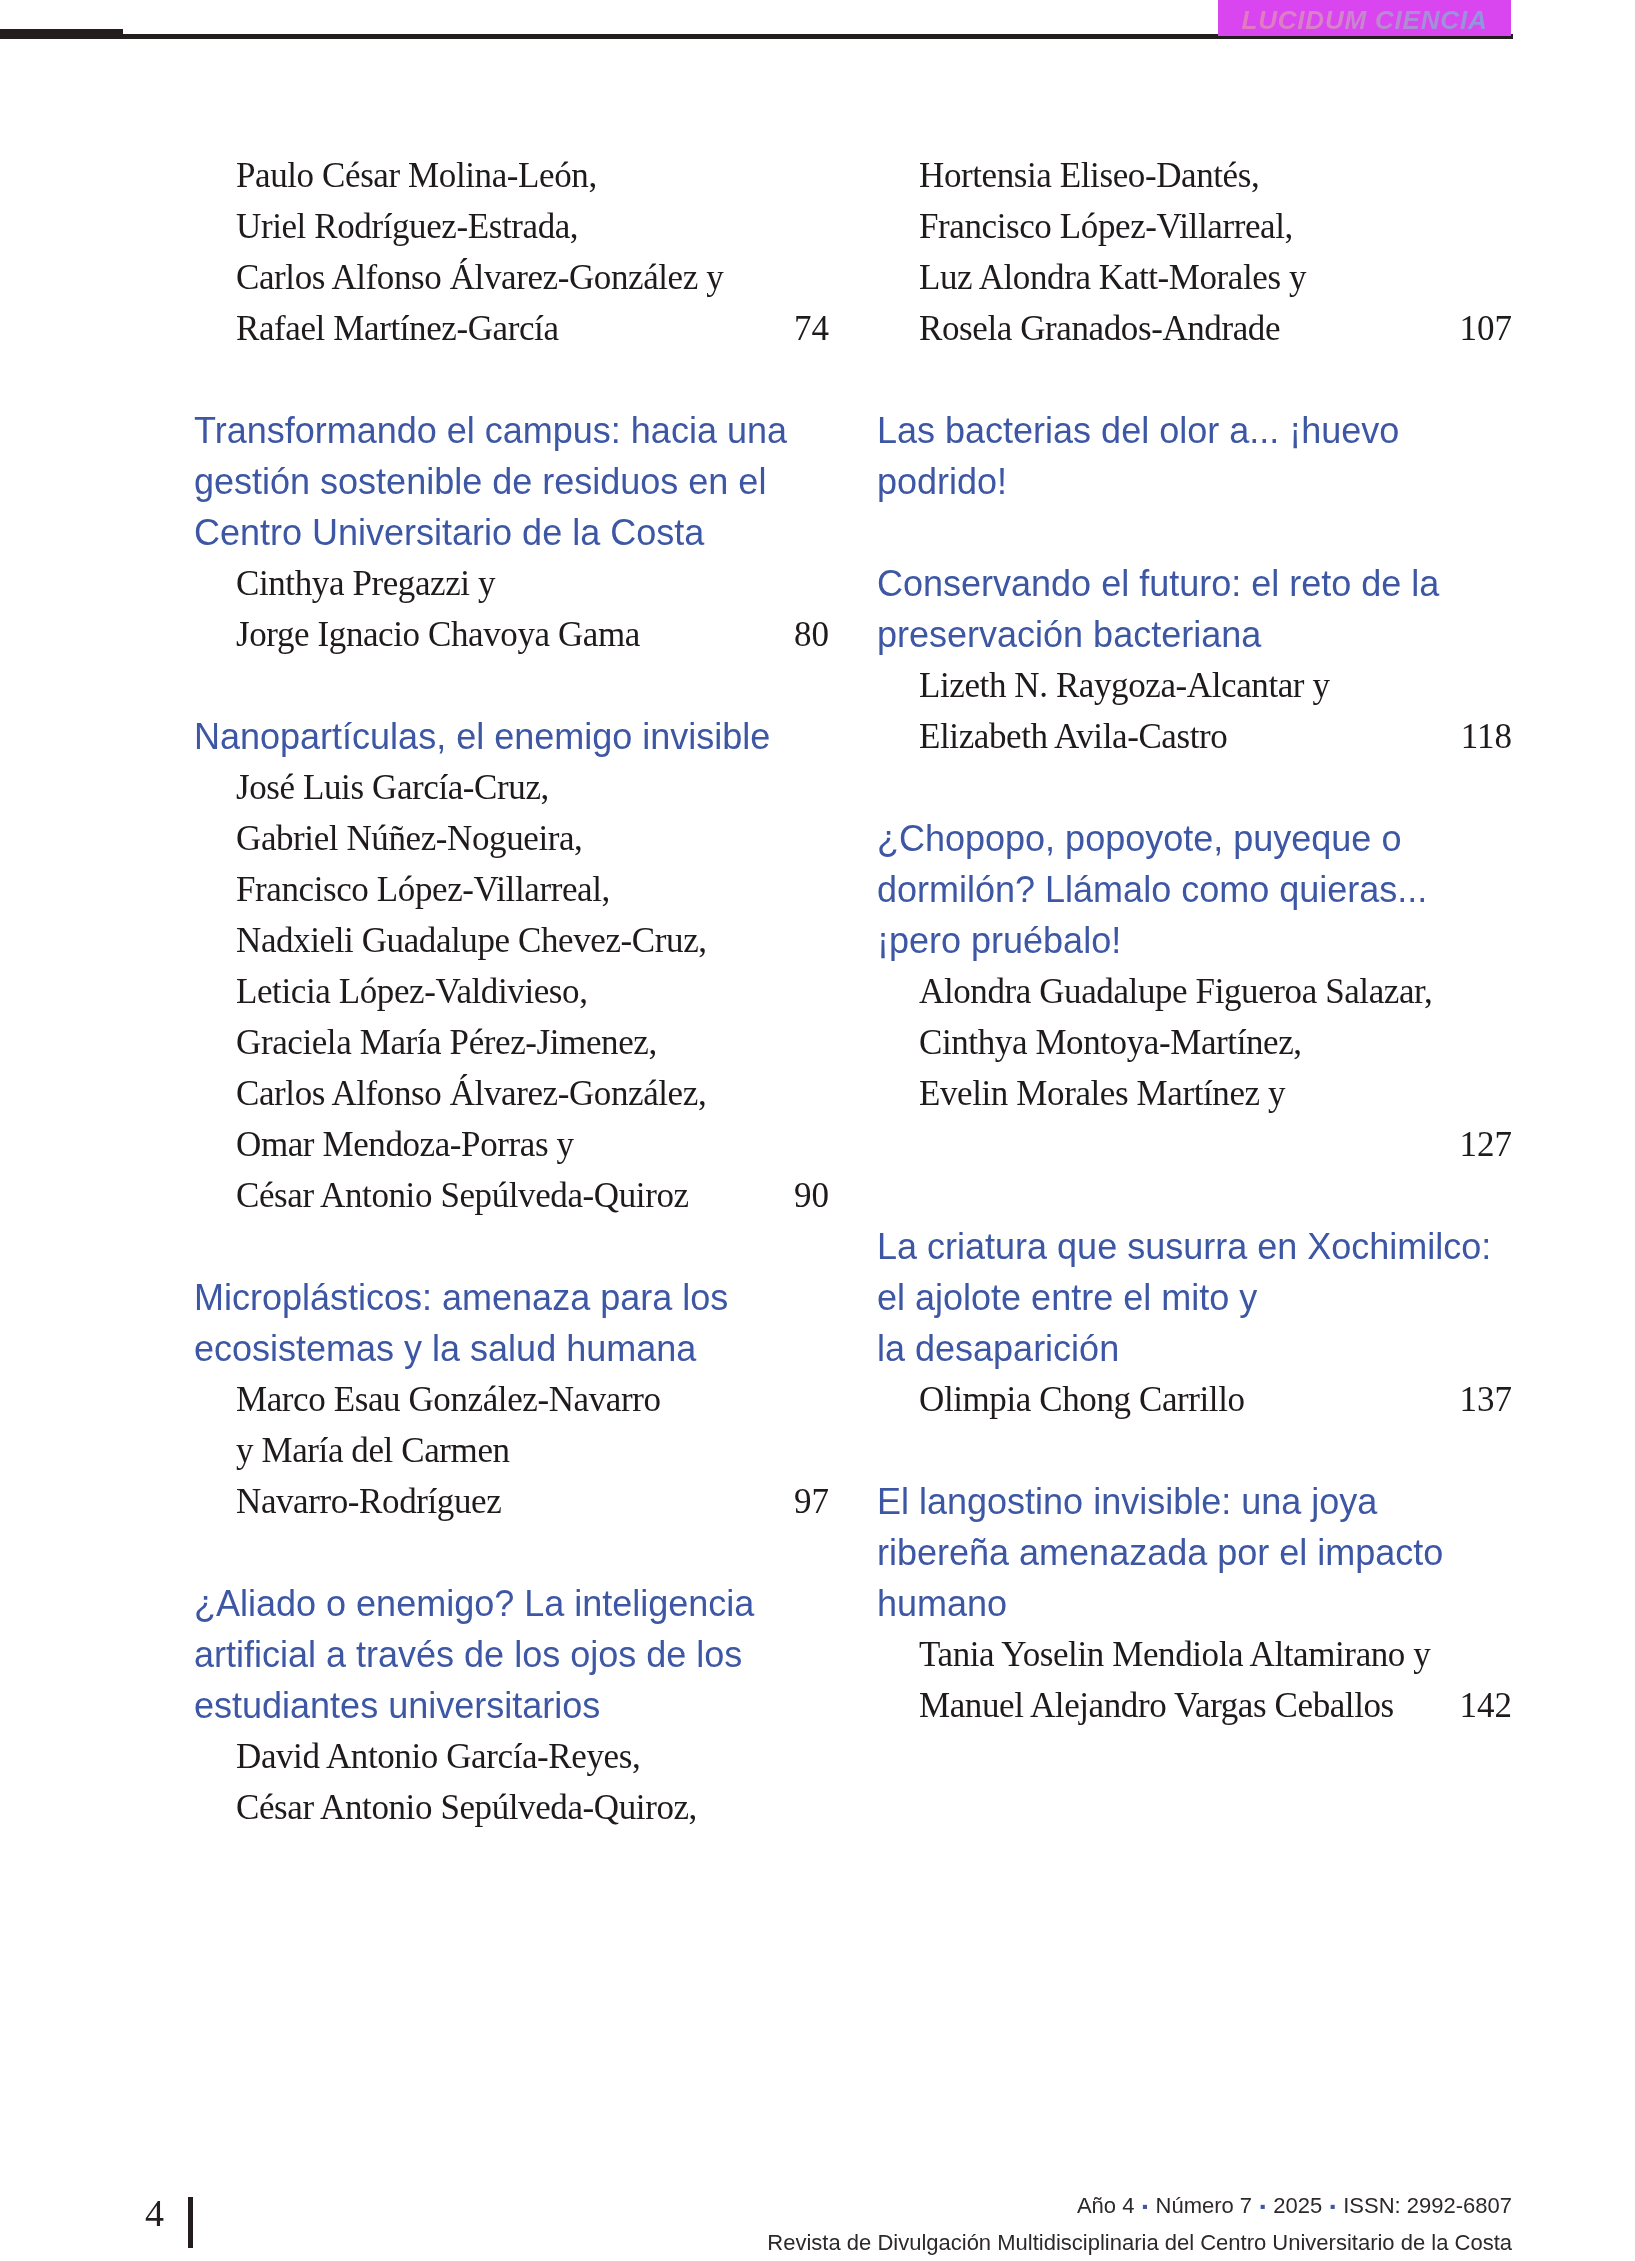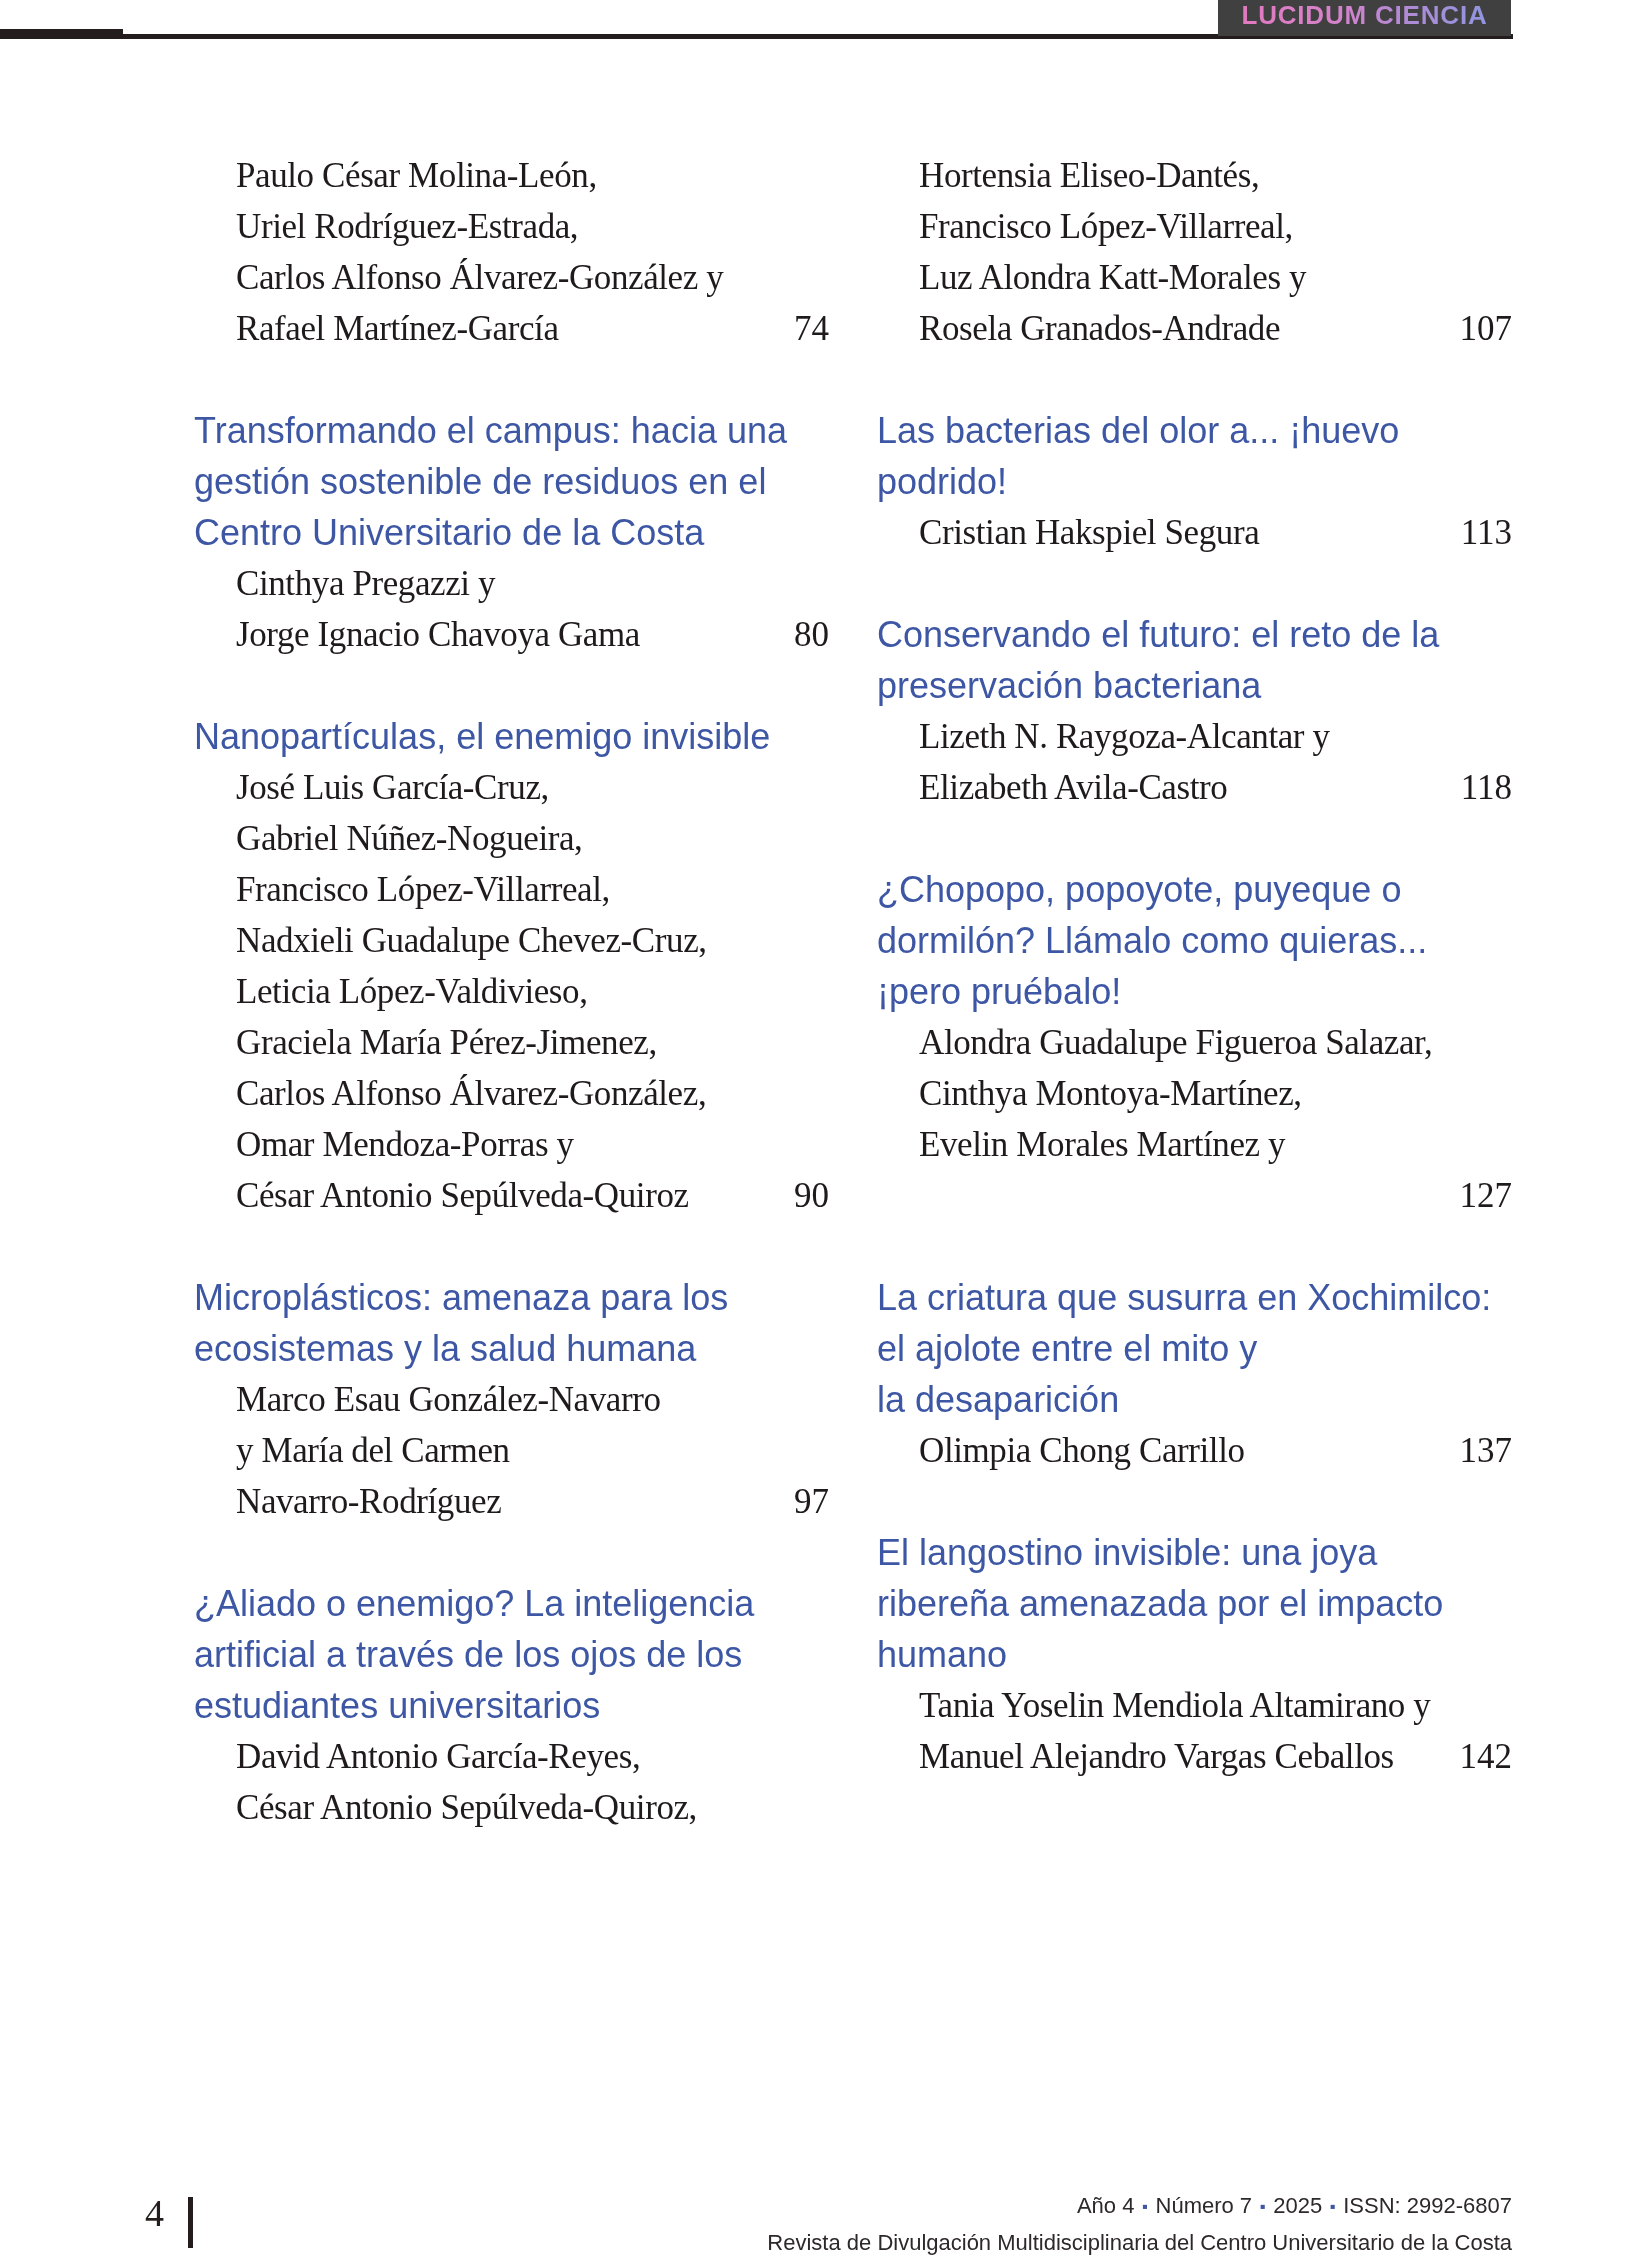--- a/index.html
+++ b/index.html
@@ -17,22 +17,22 @@
     position: absolute; left: 0; top: 34px;
     width: 1513px; height: 4.5px; background: #241d1e;
   }
   .rule-thick {
     position: absolute; left: 0; top: 29px;
     width: 123px; height: 9.8px; background: #241d1e;
   }
   .brand-box {
     position: absolute; left: 1218px; top: 0;
     width: 293px; height: 36px;
-    background: #404040;
-    display: flex; align-items: flex-start; justify-content: center;
+    background: #d946ef;
+    display: flex; align-items: flex-end; justify-content: center; font-style: italic;
   }
   .brand-text {
     font-weight: 700; font-size: 26px; letter-spacing: 0.8px;
     white-space: nowrap;
     background: linear-gradient(90deg, #e279c0 0%, #d583cb 38%, #b18ad5 66%, #8f96de 100%);
     -webkit-background-clip: text; background-clip: text;
     color: transparent;
   }
 
   
@@ -200,24 +200,20 @@
           <span>Luz Alondra Katt-Morales y</span>
         </div>
         <div class="author-line">
           <span>Rosela Granados-Andrade</span>
           <span class="page-num">107</span>
         </div>
       </div>
       <div class="toc-section">
         <div class="title-line">Las bacterias del olor a... ¡huevo</div>
         <div class="title-line">podrido!</div>
-        <div class="author-line">
-          <span>Cristian Hakspiel Segura</span>
-          <span class="page-num">113</span>
-        </div>
       </div>
       <div class="toc-section">
         <div class="title-line">Conservando el futuro: el reto de la</div>
         <div class="title-line">preservación bacteriana</div>
         <div class="author-line">
           <span>Lizeth N. Raygoza-Alcantar y</span>
         </div>
         <div class="author-line">
           <span>Elizabeth Avila-Castro</span>
           <span class="page-num">118</span>

